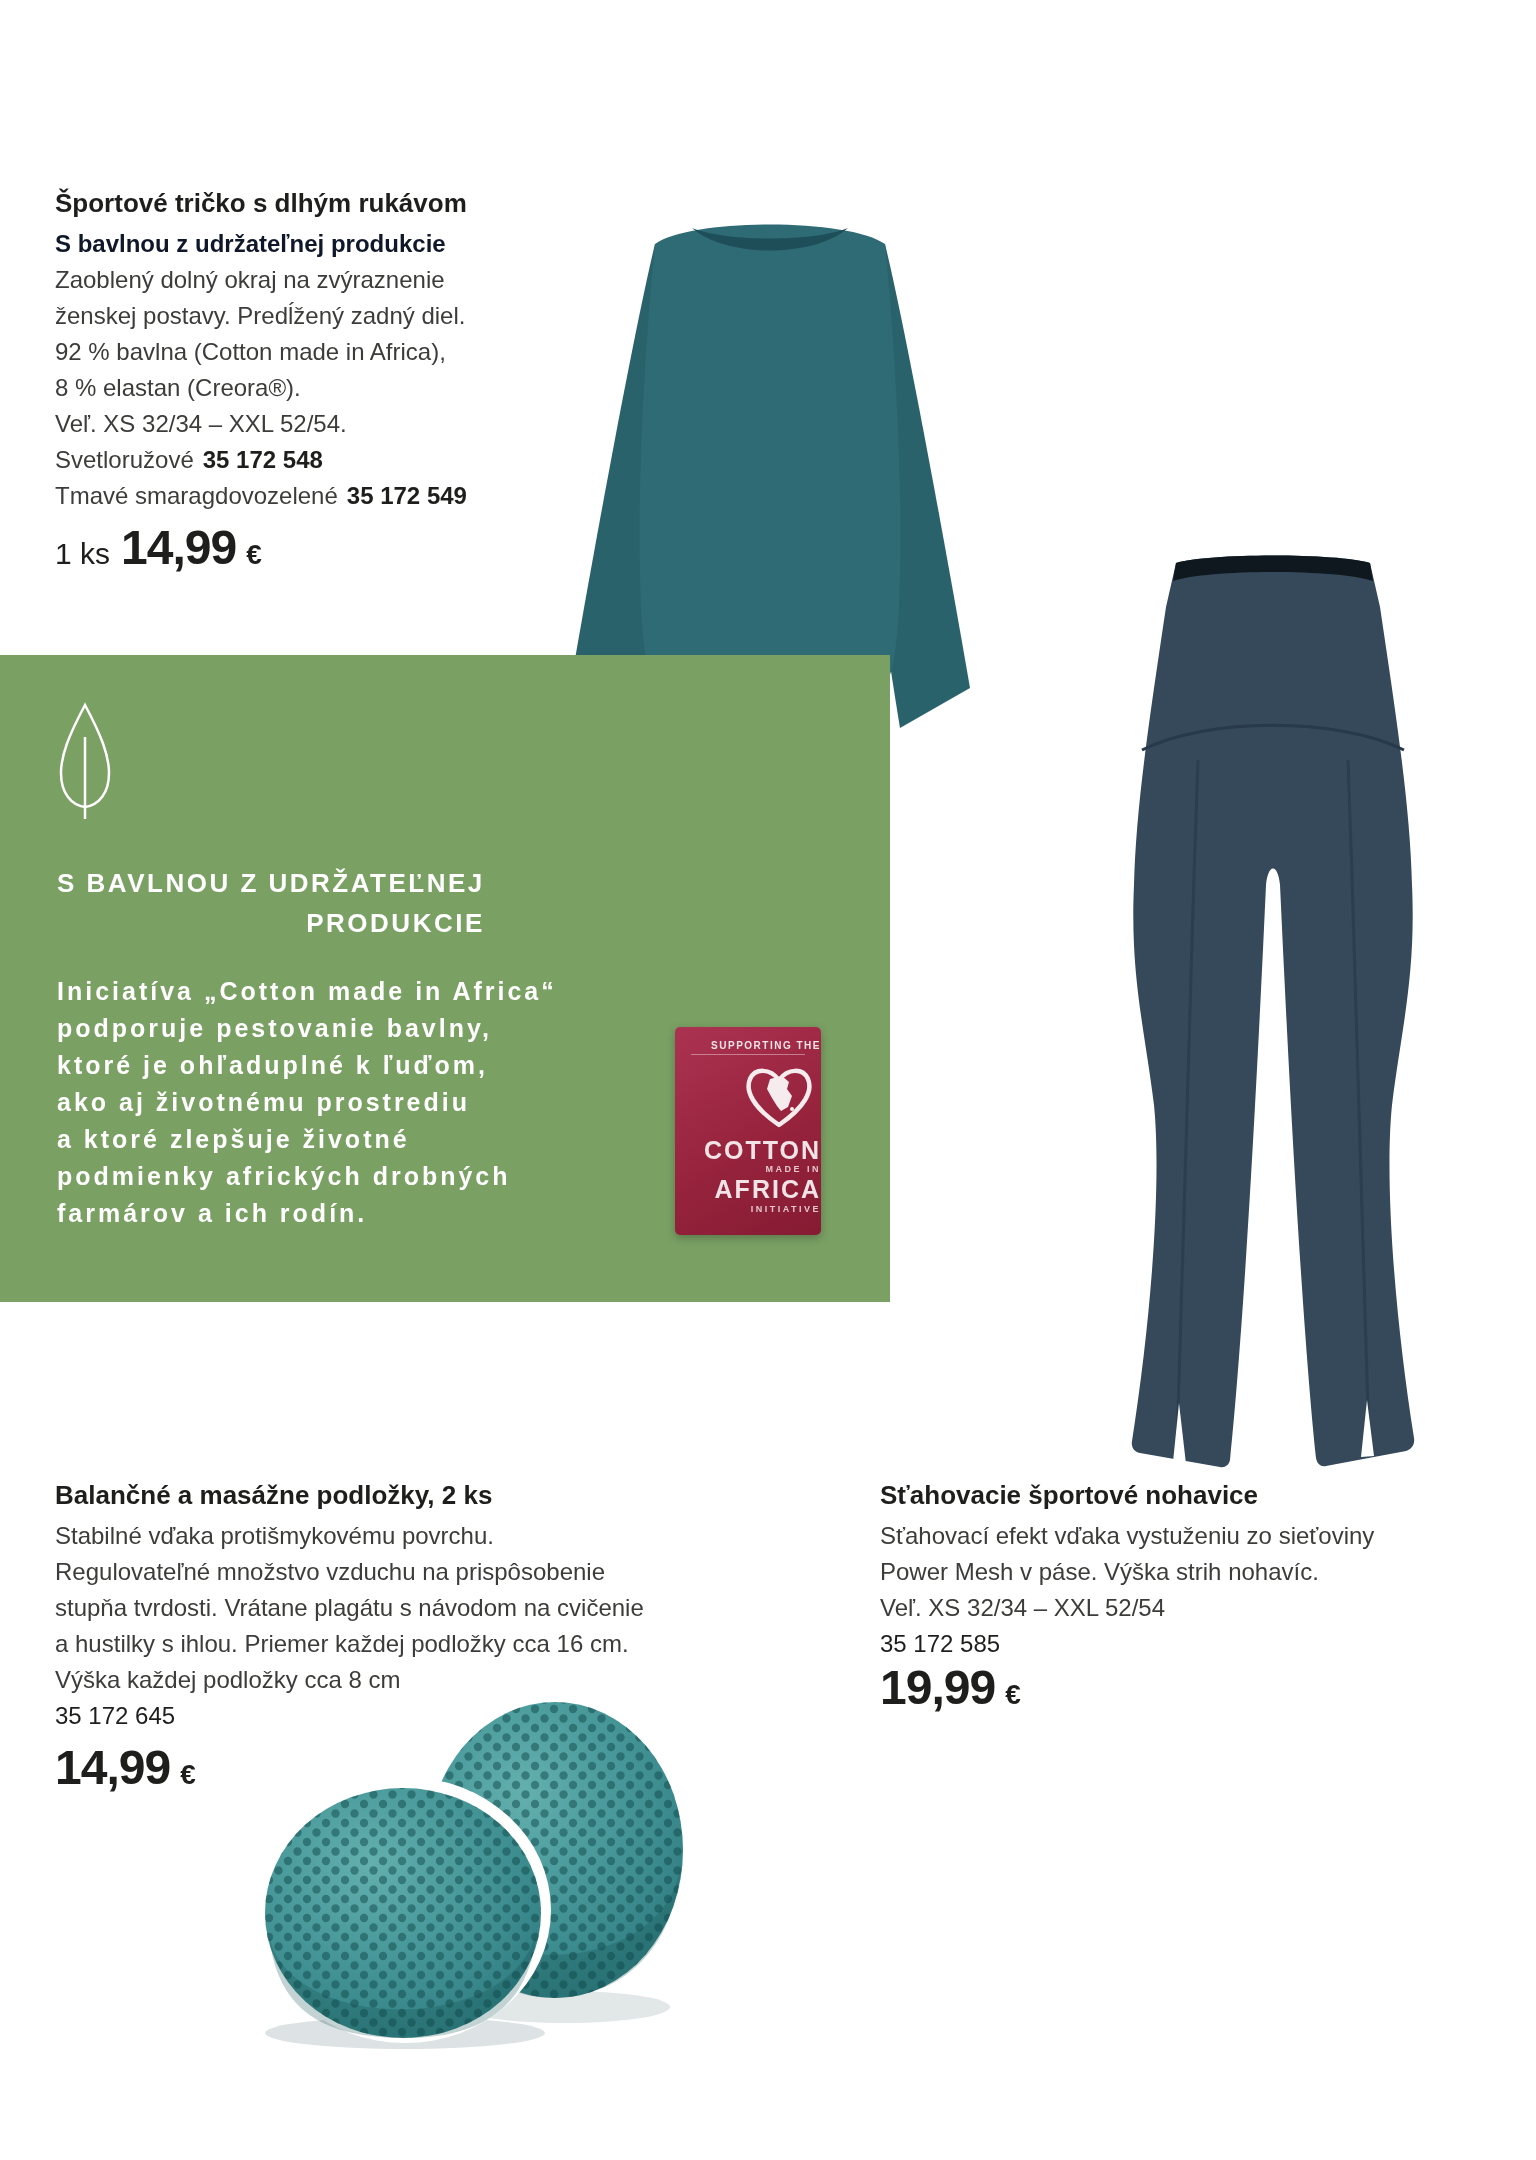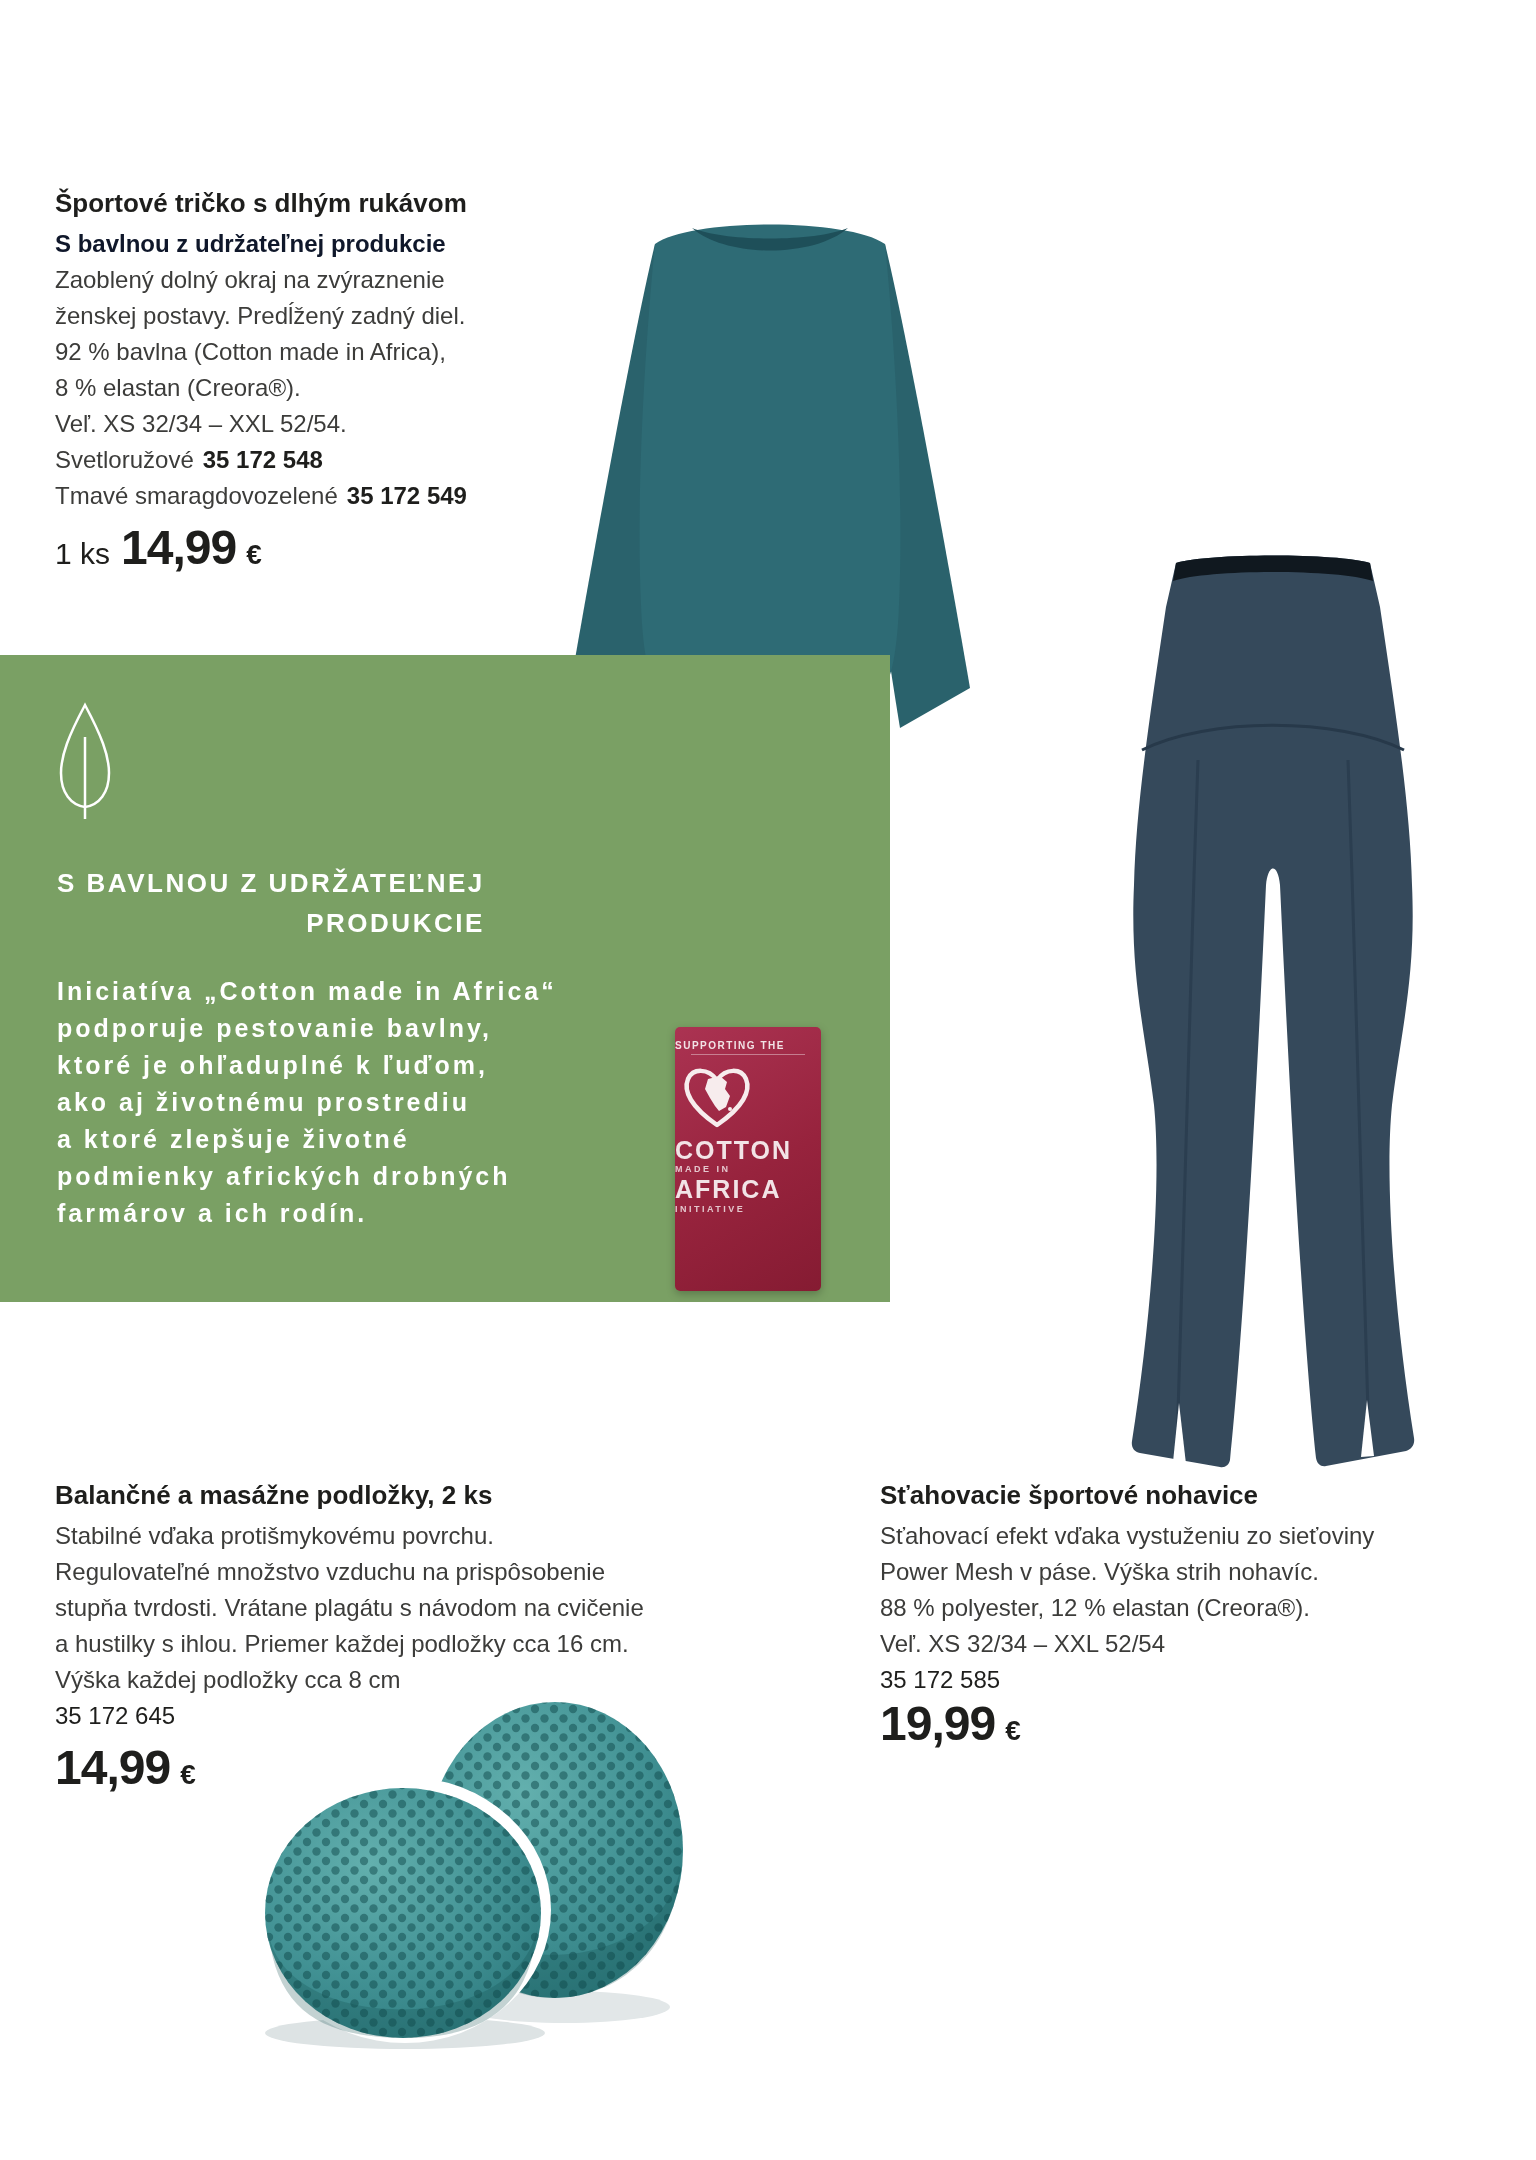--- a/index.html
+++ b/index.html
@@ -28,23 +28,23 @@
   }
   .leaf{position:absolute;left:55px;top:46px;}
   .gb-head{
     position:absolute;left:57px;top:208px;margin:0;
     font-size:26px;font-weight:bold;letter-spacing:2.5px;line-height:40px;text-align:right;
   }
   .gb-par{position:absolute;left:57px;top:318px;}
   .gb-par p{margin:0;font-size:25px;font-weight:bold;letter-spacing:3px;line-height:37px;white-space:nowrap;}
 
   .cma-badge{
-    position:absolute;left:675px;top:372px;width:146px;height:264px;
+    position:absolute;left:675px;top:372px;width:146px;height:208px;
     background:linear-gradient(150deg,#ab3352 0%,#97233d 55%,#851b32 100%);
-    border-radius:5px;text-align:left;color:#f2e3e6;
+    border-radius:5px;text-align:right;color:#f2e3e6;
     box-shadow:0 3px 8px rgba(0,0,0,0.25);
   }
   .cma-top{font-size:10px;font-weight:bold;letter-spacing:1.5px;padding-top:13px;}
   .cma-rule{border-top:1px solid rgba(242,227,230,0.45);margin:3px 16px 0 16px;height:0;}
   .cma-heart{margin-top:4px;}
   .cma-cotton{font-size:25px;font-weight:bold;letter-spacing:2px;line-height:26px;}
   .cma-small{font-size:9px;font-weight:bold;letter-spacing:2.5px;line-height:13px;opacity:0.85;}
   .cma-africa{font-size:25px;font-weight:bold;letter-spacing:2px;line-height:27px;}
 </style>
 </head>
@@ -173,21 +173,20 @@
         <ellipse cx="158" cy="228" rx="138" ry="125" fill="url(#spikes)"></ellipse>
         <path d="M24,250 C42,348 268,352 292,245 C284,328 230,354 156,353 C82,352 32,328 24,250 Z" fill="rgba(16,74,76,0.25)"></path>
       </g>
     </svg>
   </div>
 
   <section class="tb" style="left:880px;top:1478px;width:580px">
     <h2 class="title">Sťahovacie športové nohavice</h2>
     <p>Sťahovací efekt vďaka vystuženiu zo sieťoviny</p>
     <p>Power Mesh v páse. Výška strih nohavíc.</p>
-    <p>88 % polyester, 12 % elastan (Creora®).</p>
     <p>Veľ. XS 32/34 – XXL 52/54</p>
     <p class="code-line">35 172 585</p>
     <div class="price-row" style="margin-top:8px">
       <span class="price">19,99</span>
       <span class="cur">€</span>
     </div>
   </section>
 
 </div>
 

